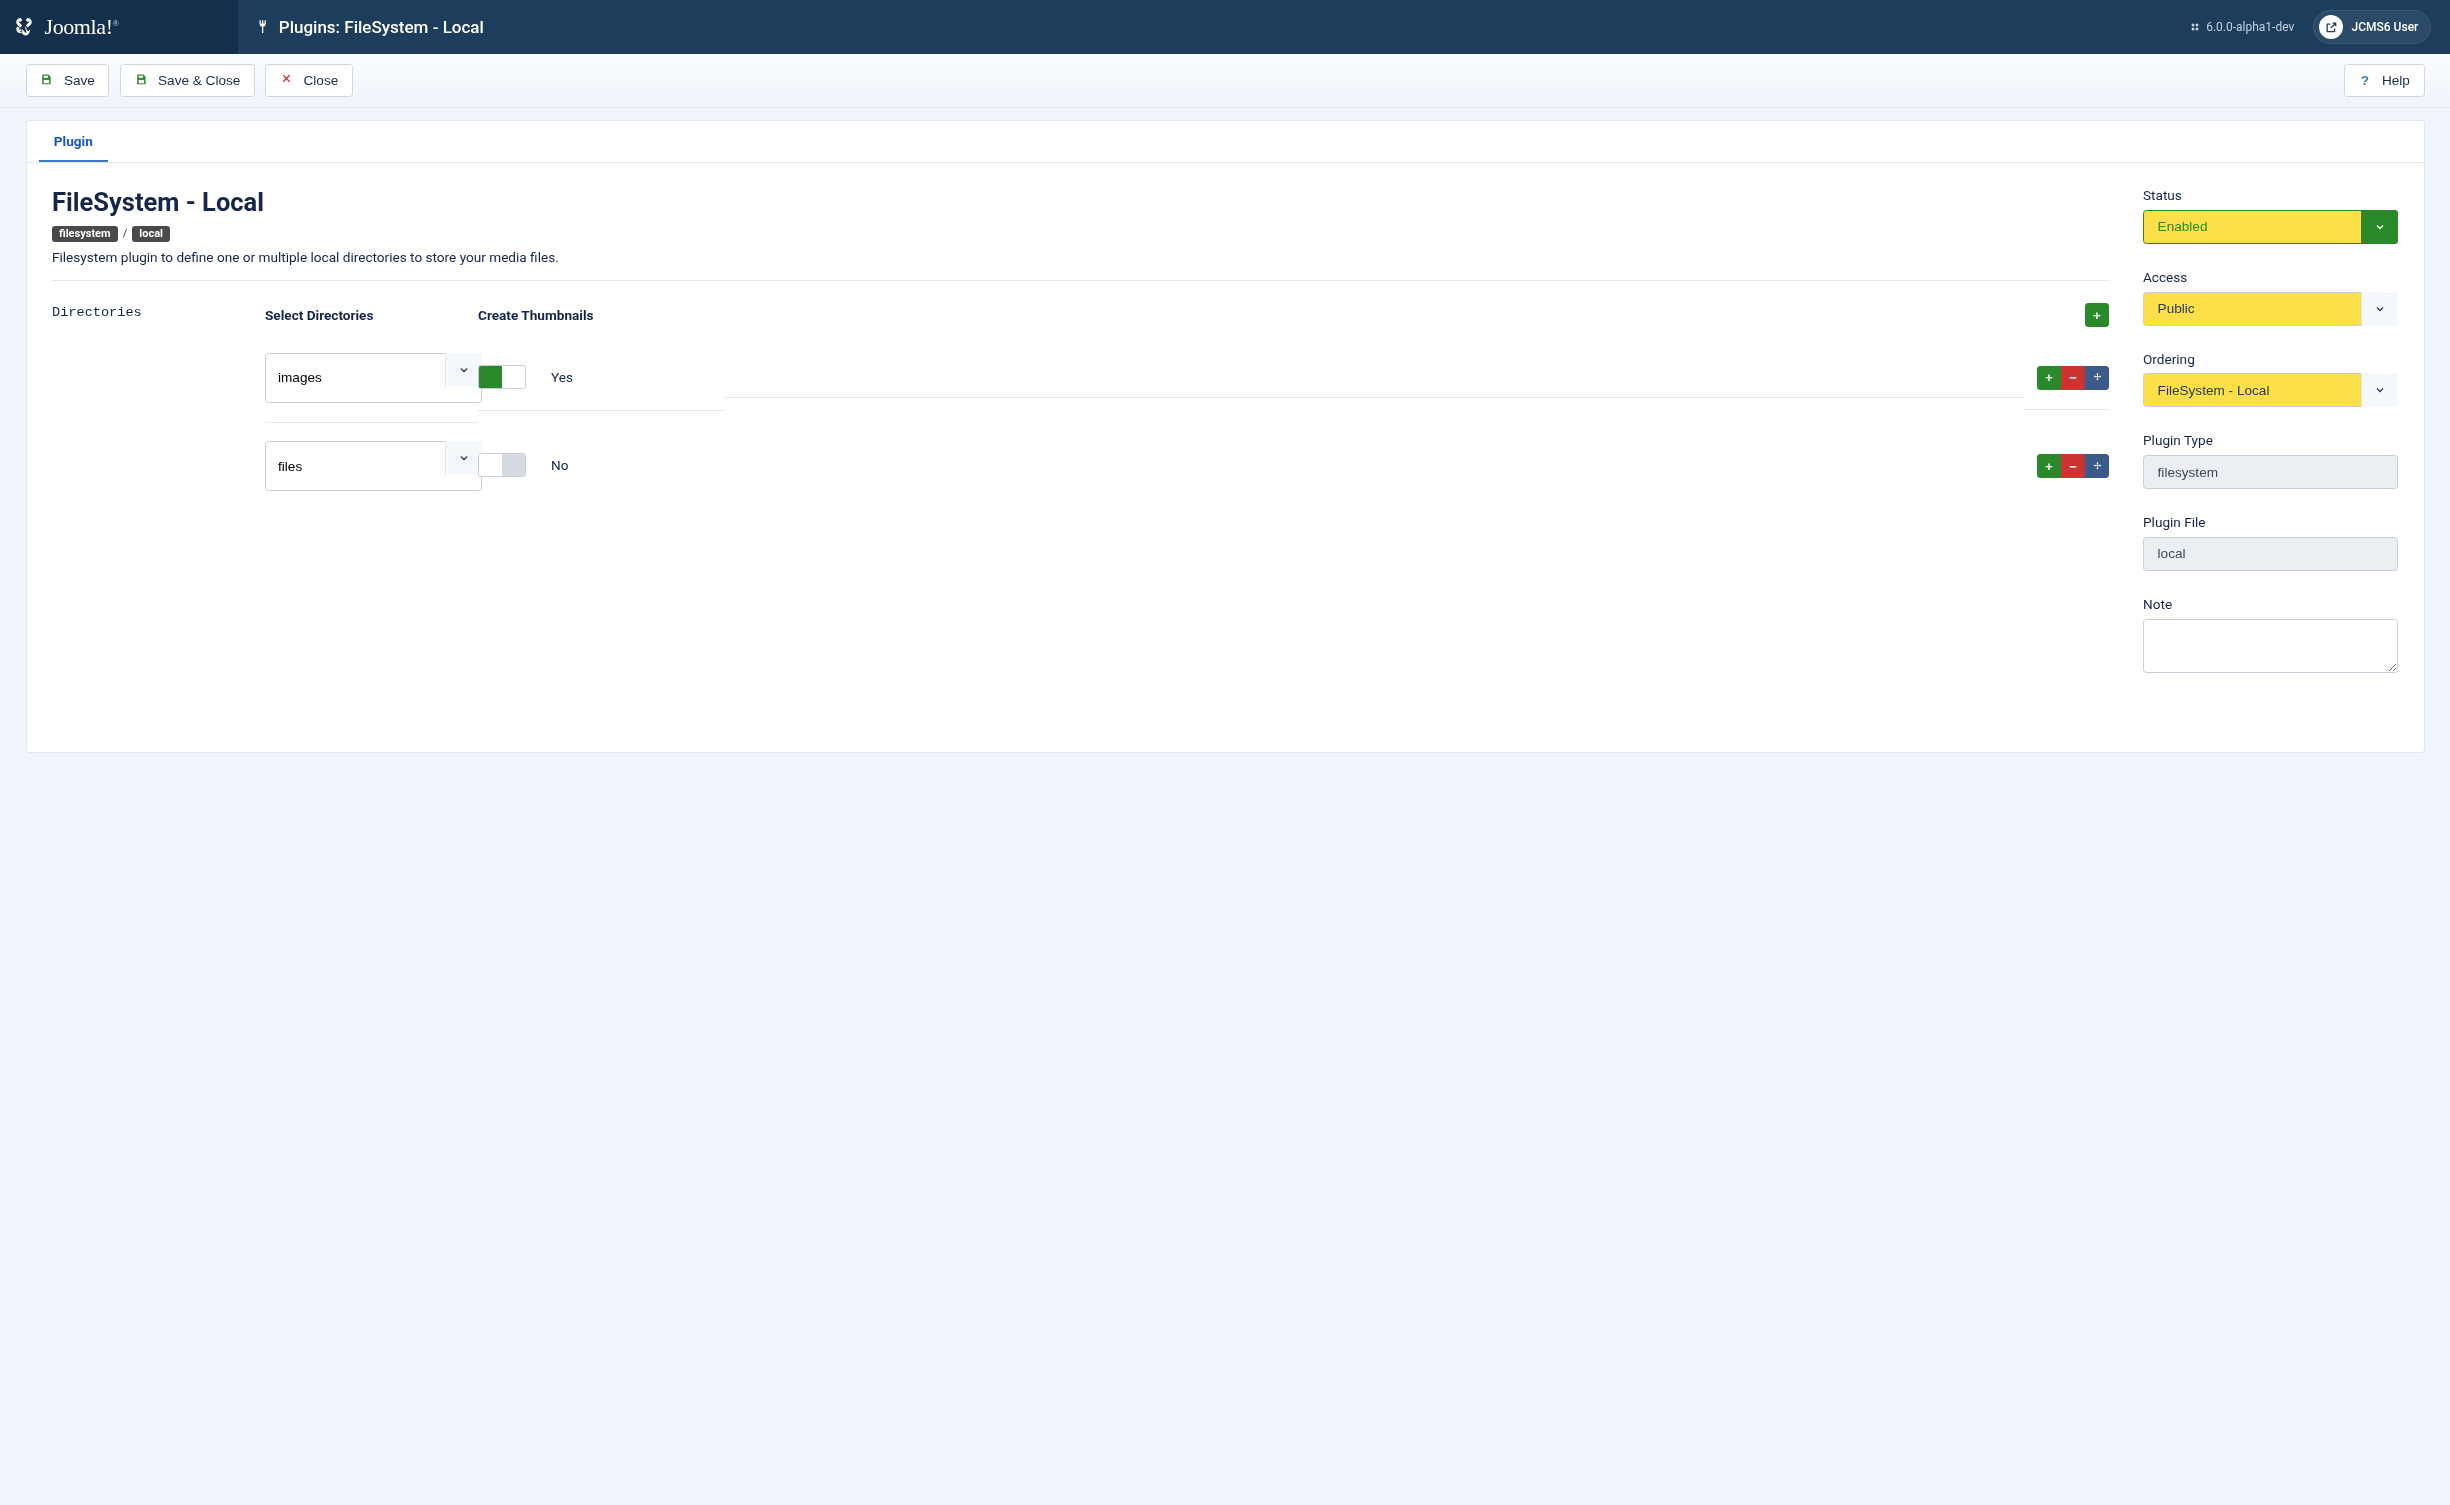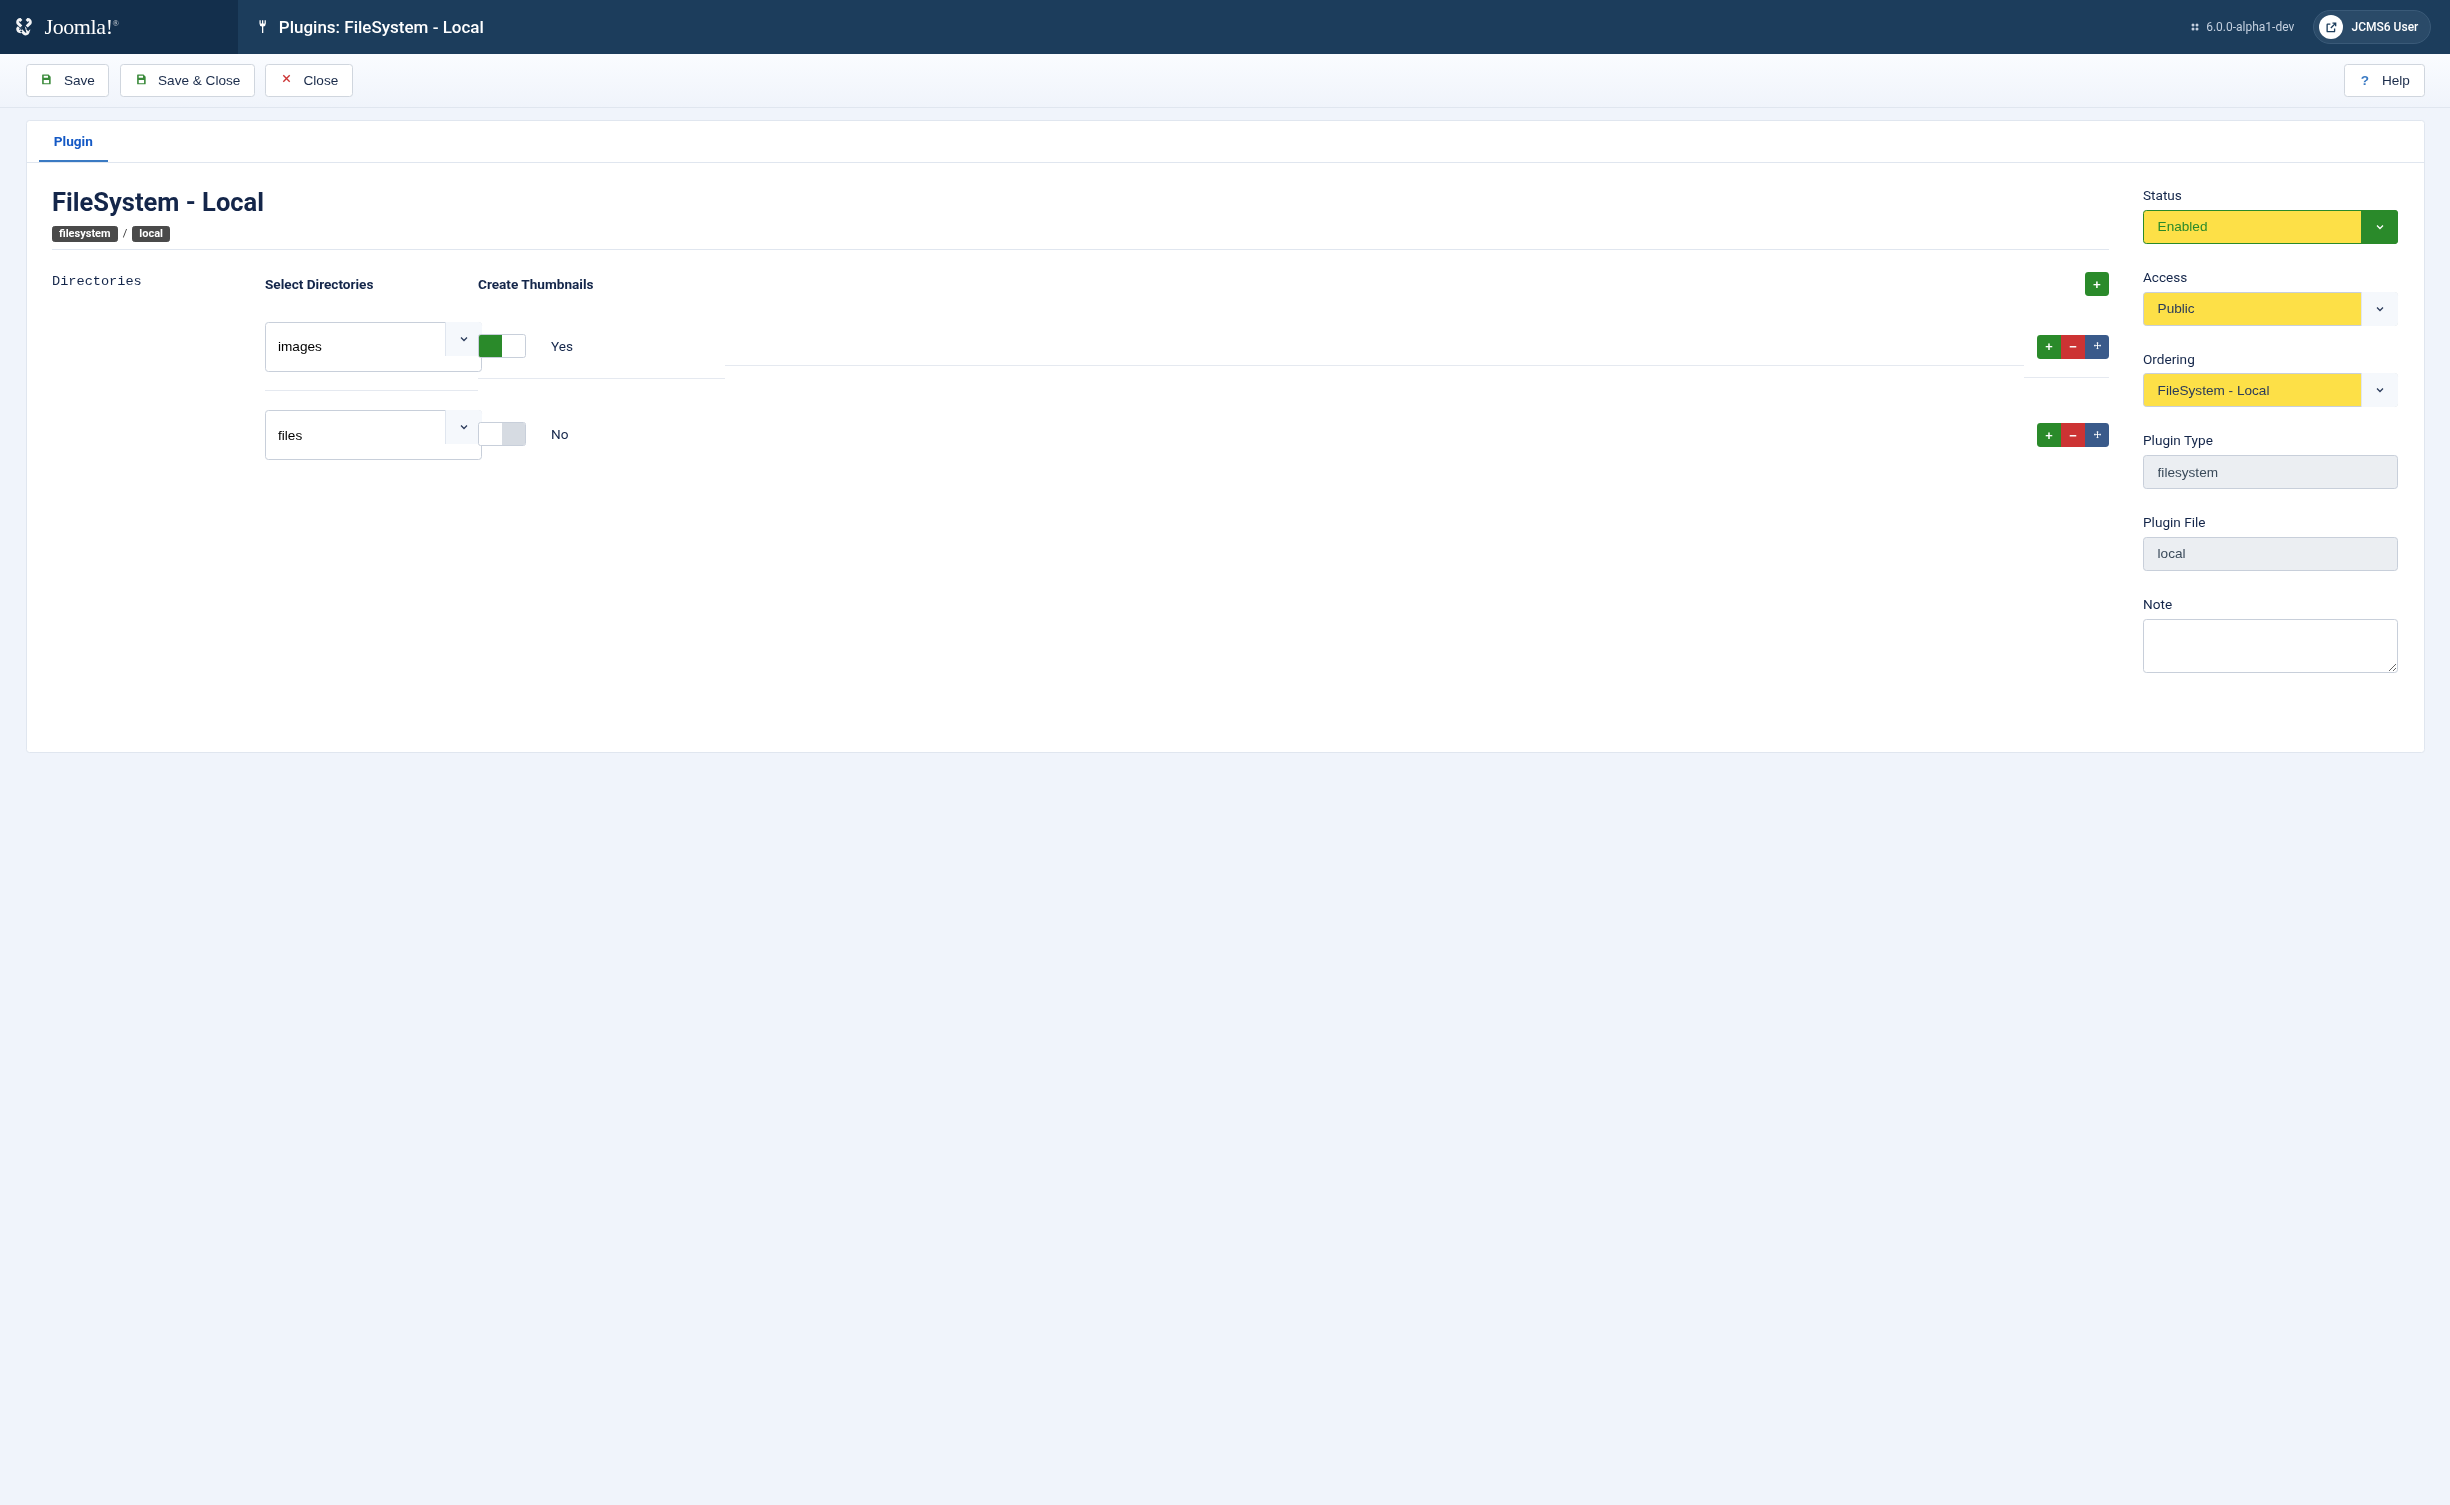--- a/index.html
+++ b/index.html
@@ -168,20 +168,21 @@
     </div>
     <div class="panel-body">
 
       <div class="col-main">
         <h1 class="plugin-title">FileSystem - Local</h1>
         <div class="pill-row">
           <span class="pill">filesystem</span>
           <span class="slash">/</span>
           <span class="pill">local</span>
         </div>
+        <div class="desc">Filesystem plugin to define one or multiple local directories to store your media files.</div>
         <hr class="sep">
 
         <div style="display:flex; gap:0;">
           <div style="width:213px; padding-top:6.8px;">
             <span class="section-label">Directories</span>
           </div>
           <div style="flex:1;">
             <div class="dir-table">
               <div class="dir-head">Select Directories</div>
               <div class="dir-head">Create Thumbnails</div>

